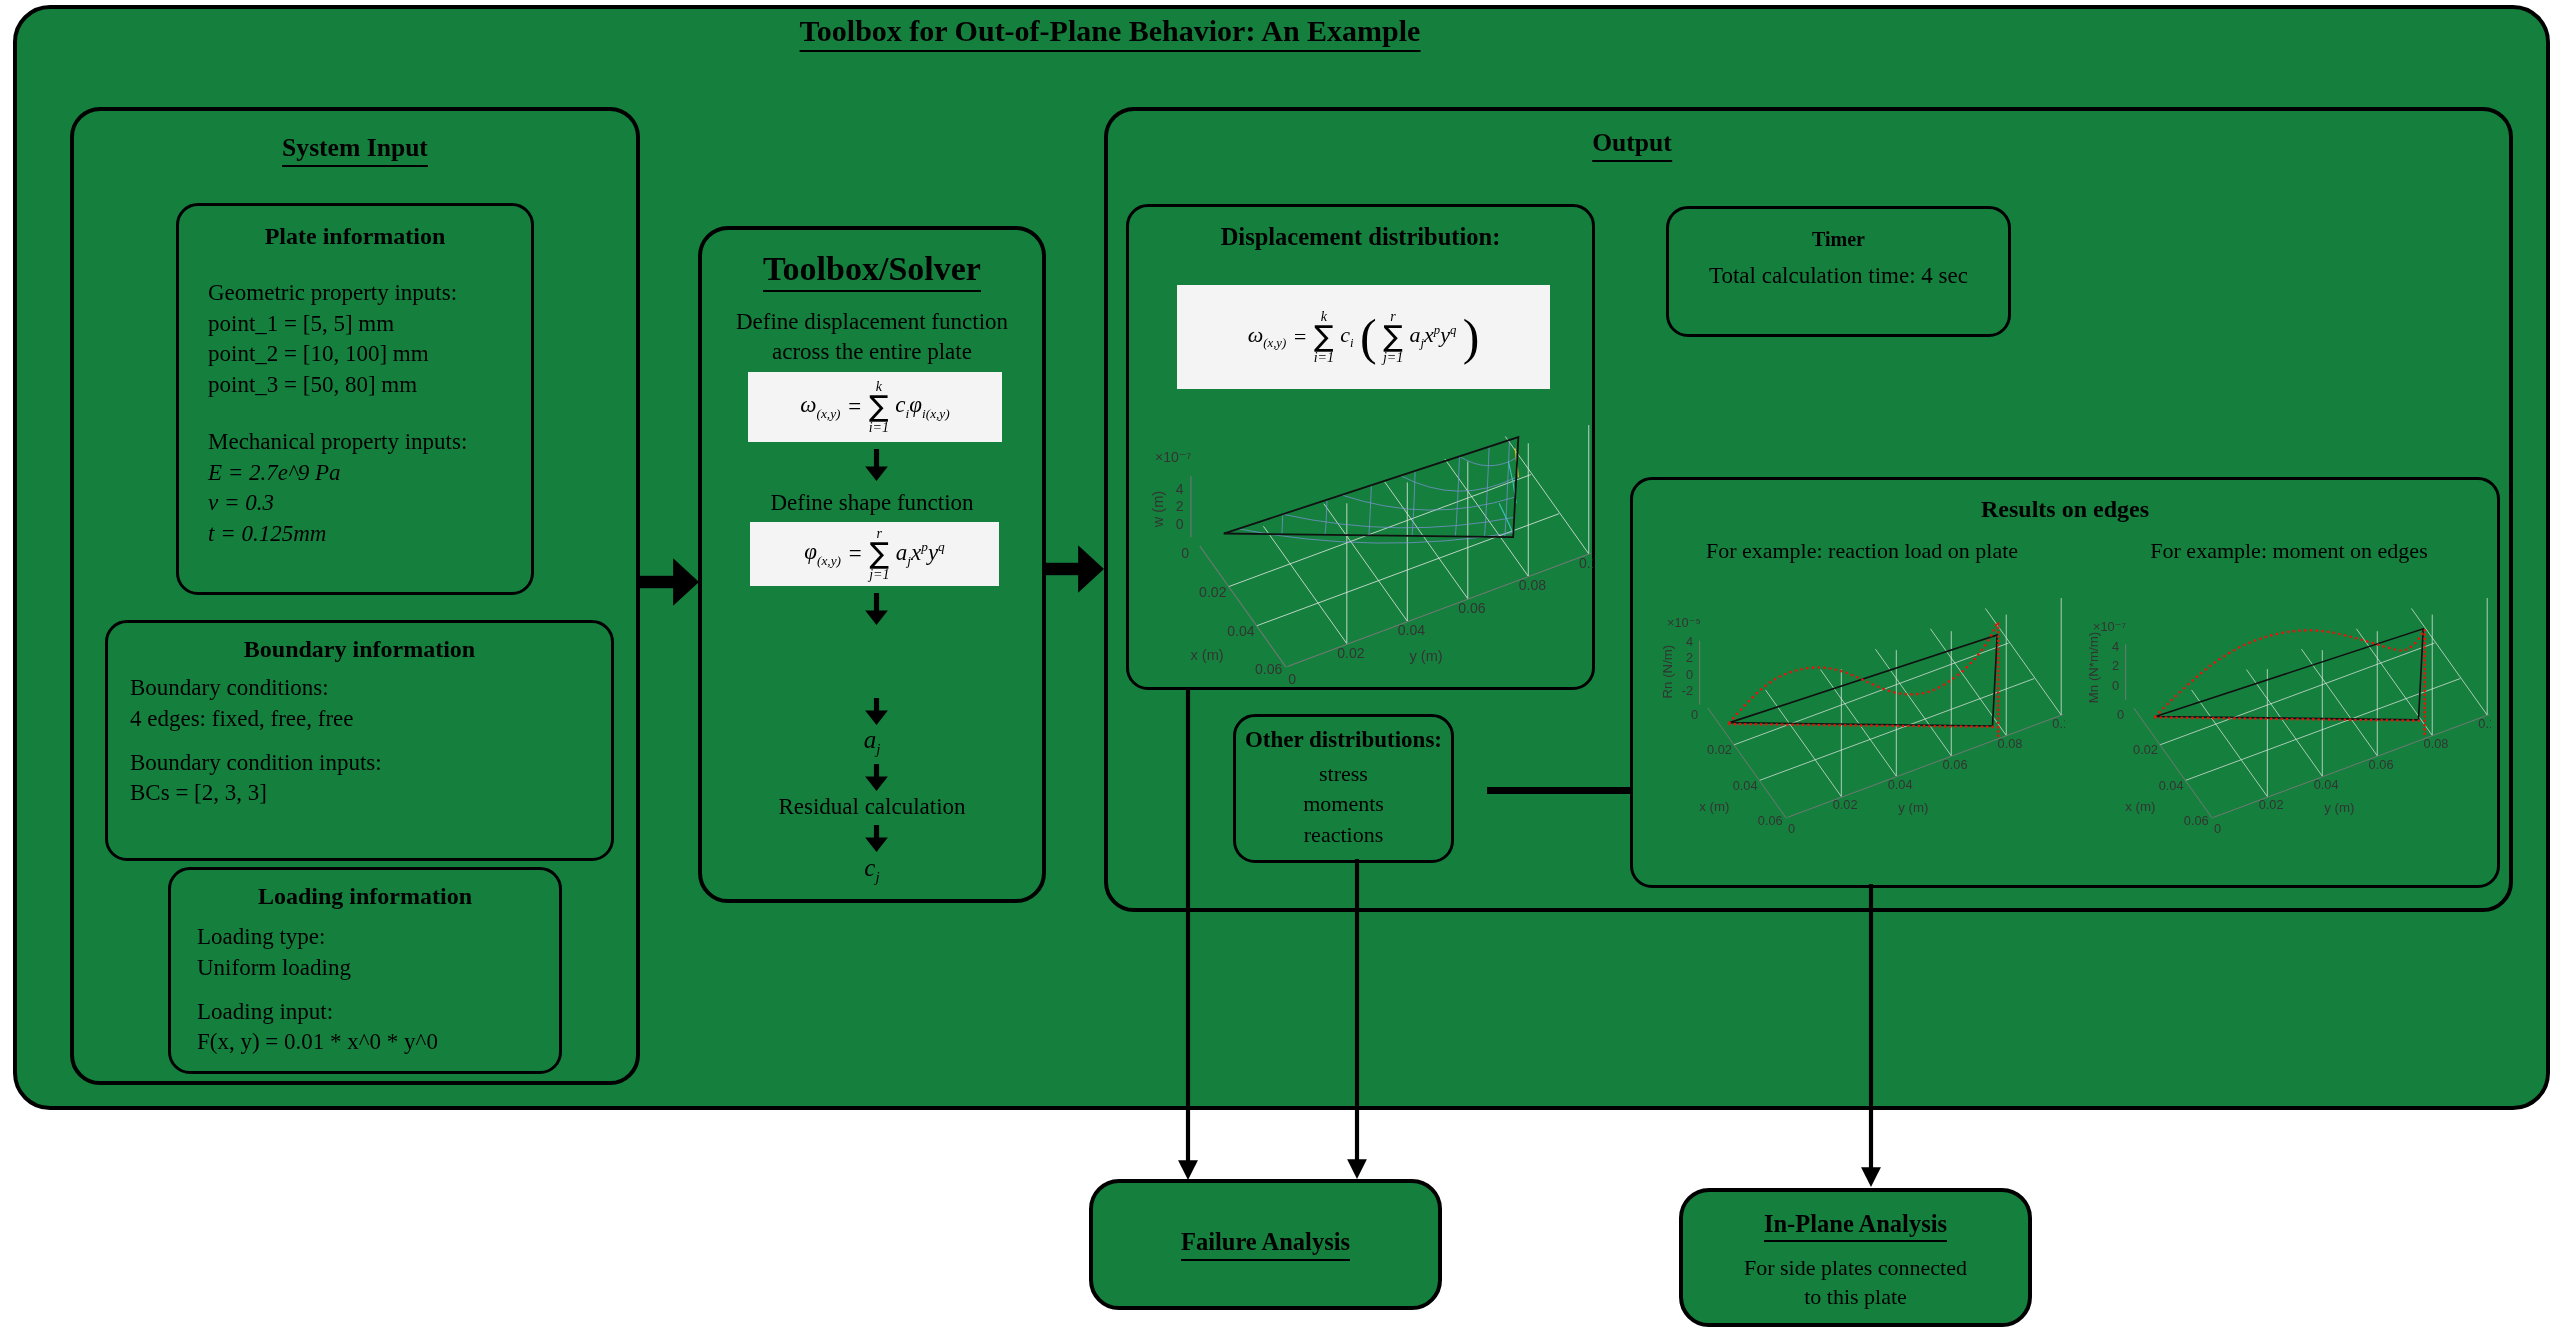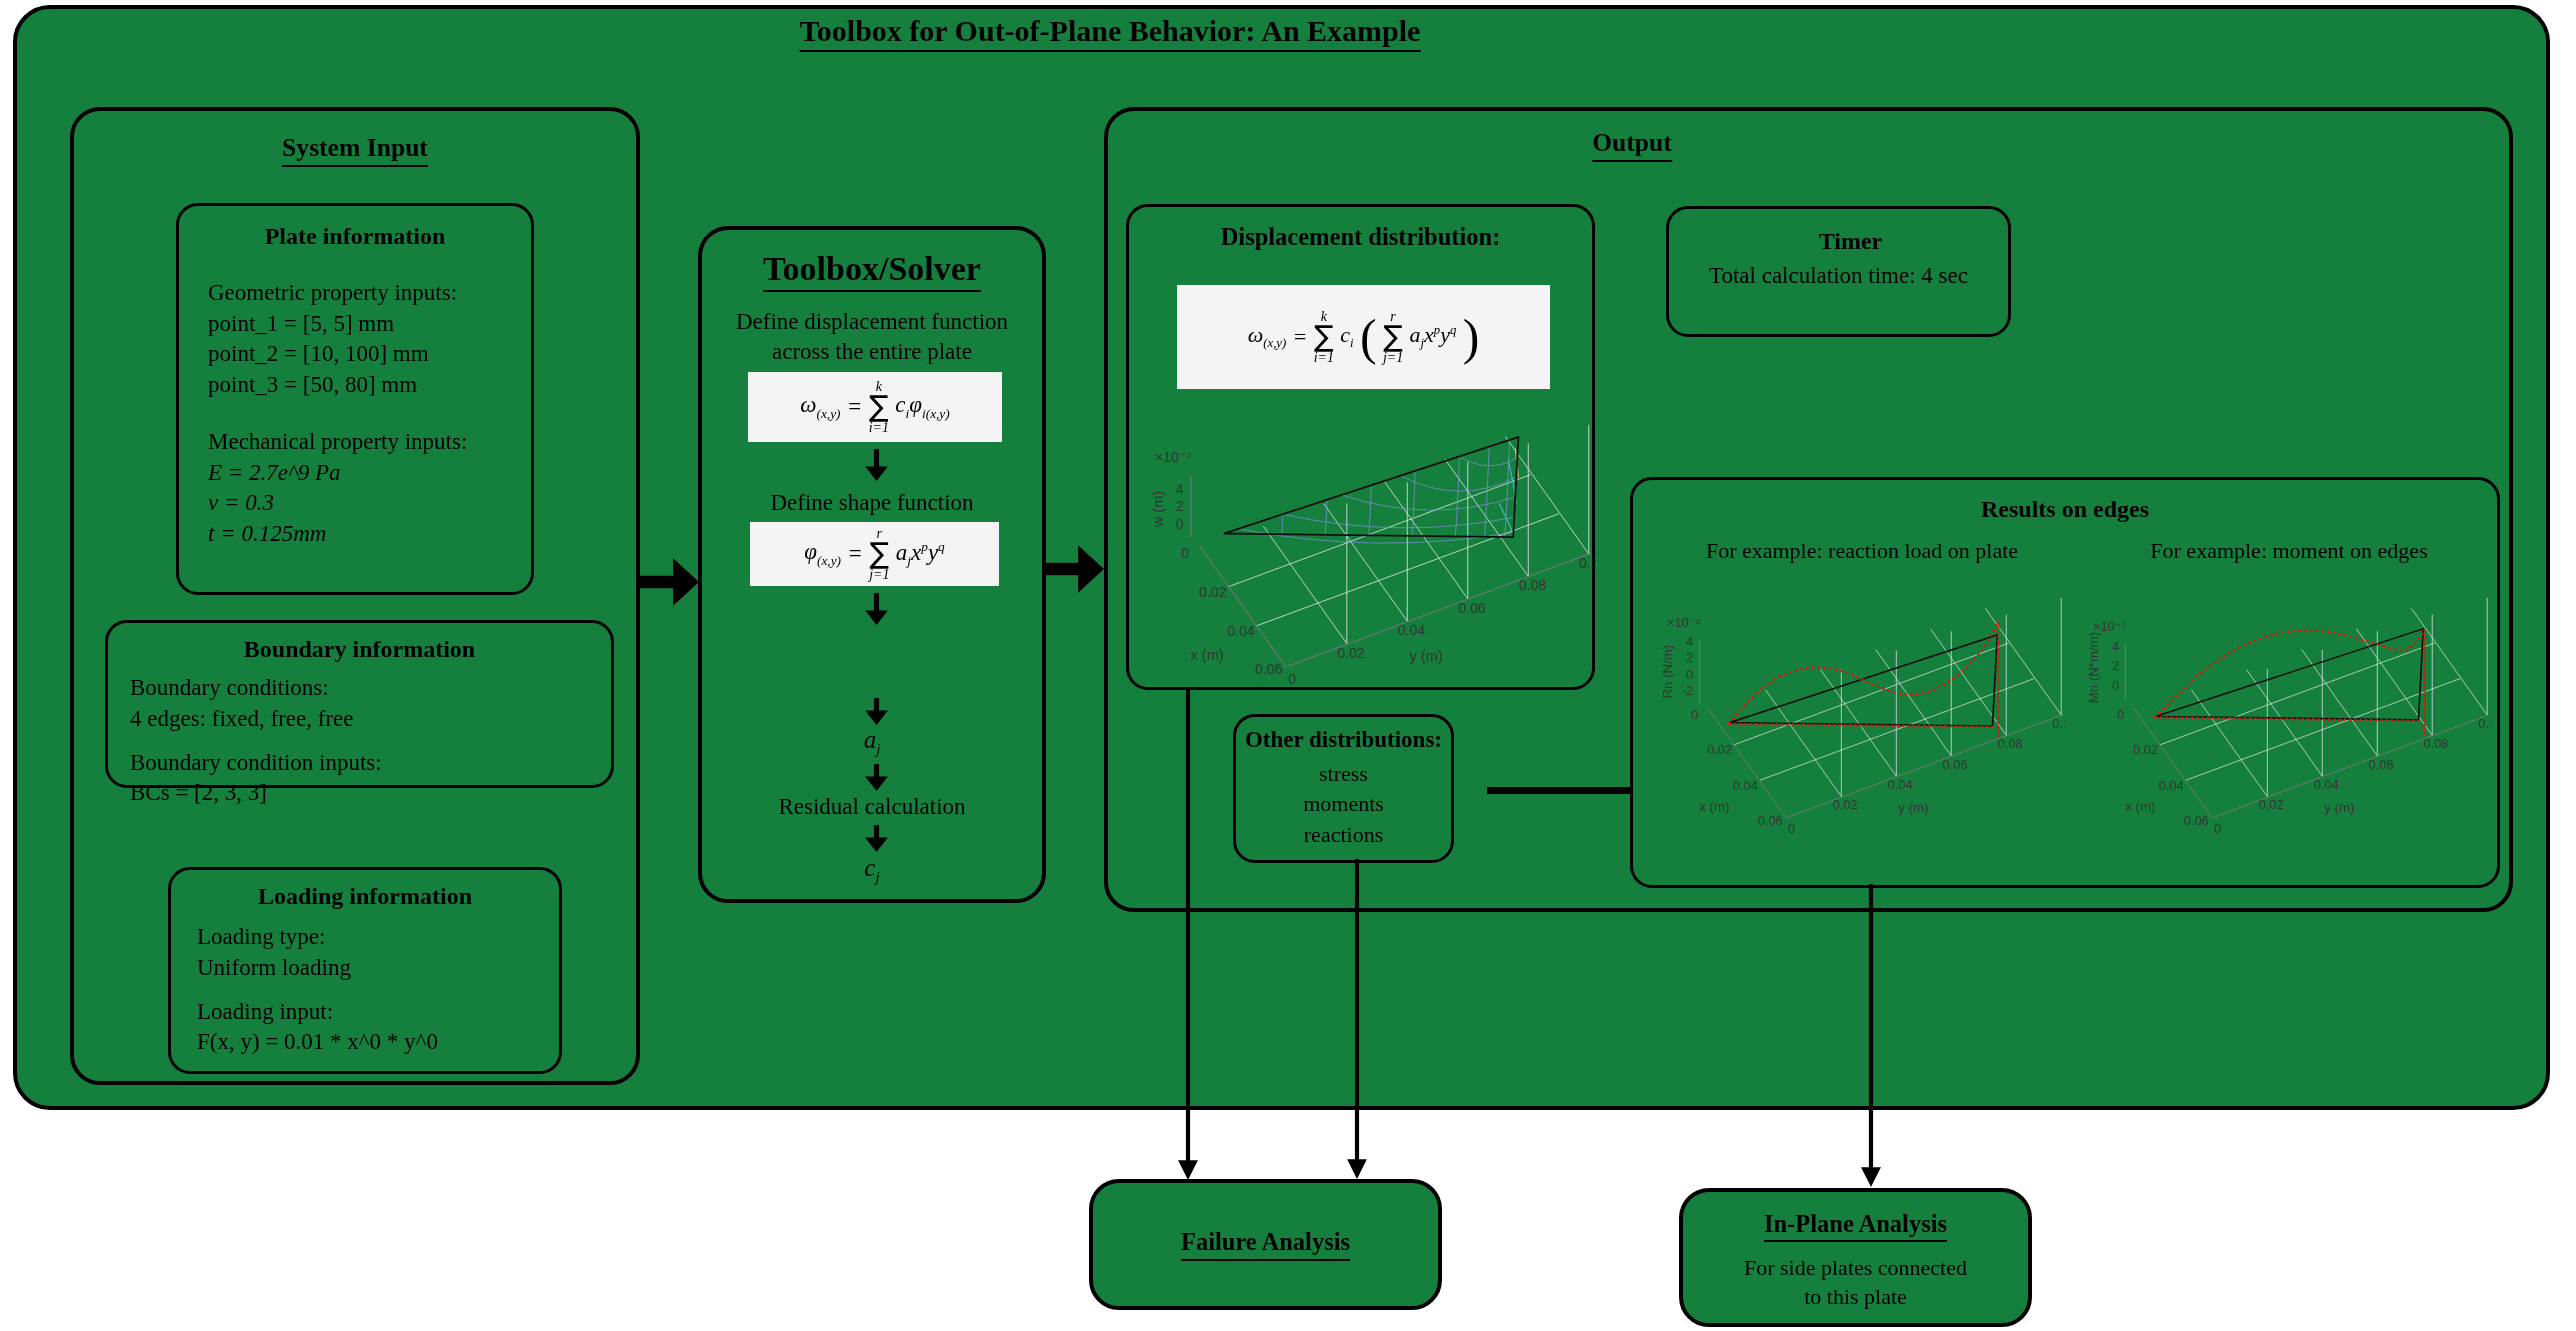--- a/index.html
+++ b/index.html
@@ -54,21 +54,21 @@
         <div>point_1 = [5, 5] mm</div>
         <div>point_2 = [10, 100] mm</div>
         <div>point_3 = [50, 80] mm</div>
         <div class="gap">Mechanical property inputs:</div>
         <div class="it">E = 2.7e^9 Pa</div>
         <div class="it">v = 0.3</div>
         <div class="it">t = 0.125mm</div>
       </div>
     </div>
 
-    <div class="box" style="left:31px;top:509px;width:509px;height:168px;">
+    <div class="box" style="left:31px;top:509px;width:509px;height:241px;">
       <div class="abs hdr ctr" style="top:12.5px;font-size:24px;">Boundary information</div>
       <div class="abs lines" style="left:22px;top:50px;">
         <div>Boundary conditions:</div>
         <div>4 edges: fixed, free, free</div>
         <div class="gap-sm">Boundary condition inputs:</div>
         <div>BCs = [2, 3, 3]</div>
       </div>
     </div>
 
     <div class="box" style="left:94px;top:756px;width:394px;height:207px;">
@@ -251,21 +251,21 @@
         <text x="416" y="496" font-size="27" text-anchor="middle">0.02</text>
         <text x="532" y="453" font-size="27" text-anchor="middle">0.04</text>
         <text x="648" y="410" font-size="27" text-anchor="middle">0.06</text>
         <text x="764" y="367" font-size="27" text-anchor="middle">0.08</text>
         <text x="872" y="324" font-size="27" text-anchor="middle">0.1</text>
         <text x="560" y="502" font-size="28" text-anchor="middle">y (m)</text>
       </svg>
     </div>
 
     <div class="box" style="left:558px;top:95px;width:345px;height:131px;">
-      <div class="abs hdr ctr" style="top:19px;font-size:24px;padding-left:12px;">Timer</div>
+      <div class="abs hdr ctr" style="top:19px;font-size:20px;">Timer</div>
       <div class="abs ctr" style="top:54px;font-size:23px;">Total calculation time: 4 sec</div>
     </div>
 
     <div class="box" style="left:522px;top:366px;width:870px;height:411px;">
       <div class="abs hdr ctr" style="top:15.7px;font-size:24px;">Results on edges</div>
       <div class="abs hdr" style="left:229px;top:58px;transform:translateX(-50%);font-size:22px;font-weight:normal;">For example: reaction load on plate</div>
       <div class="abs hdr" style="left:656px;top:58px;transform:translateX(-50%);font-size:22px;font-weight:normal;">For example: moment on edges</div>
 
       <svg class="abs" style="left:14.6px;top:94px;" width="417" height="266" viewBox="0 0 880 560">
         <g stroke="#ededed" stroke-width="1.5">

